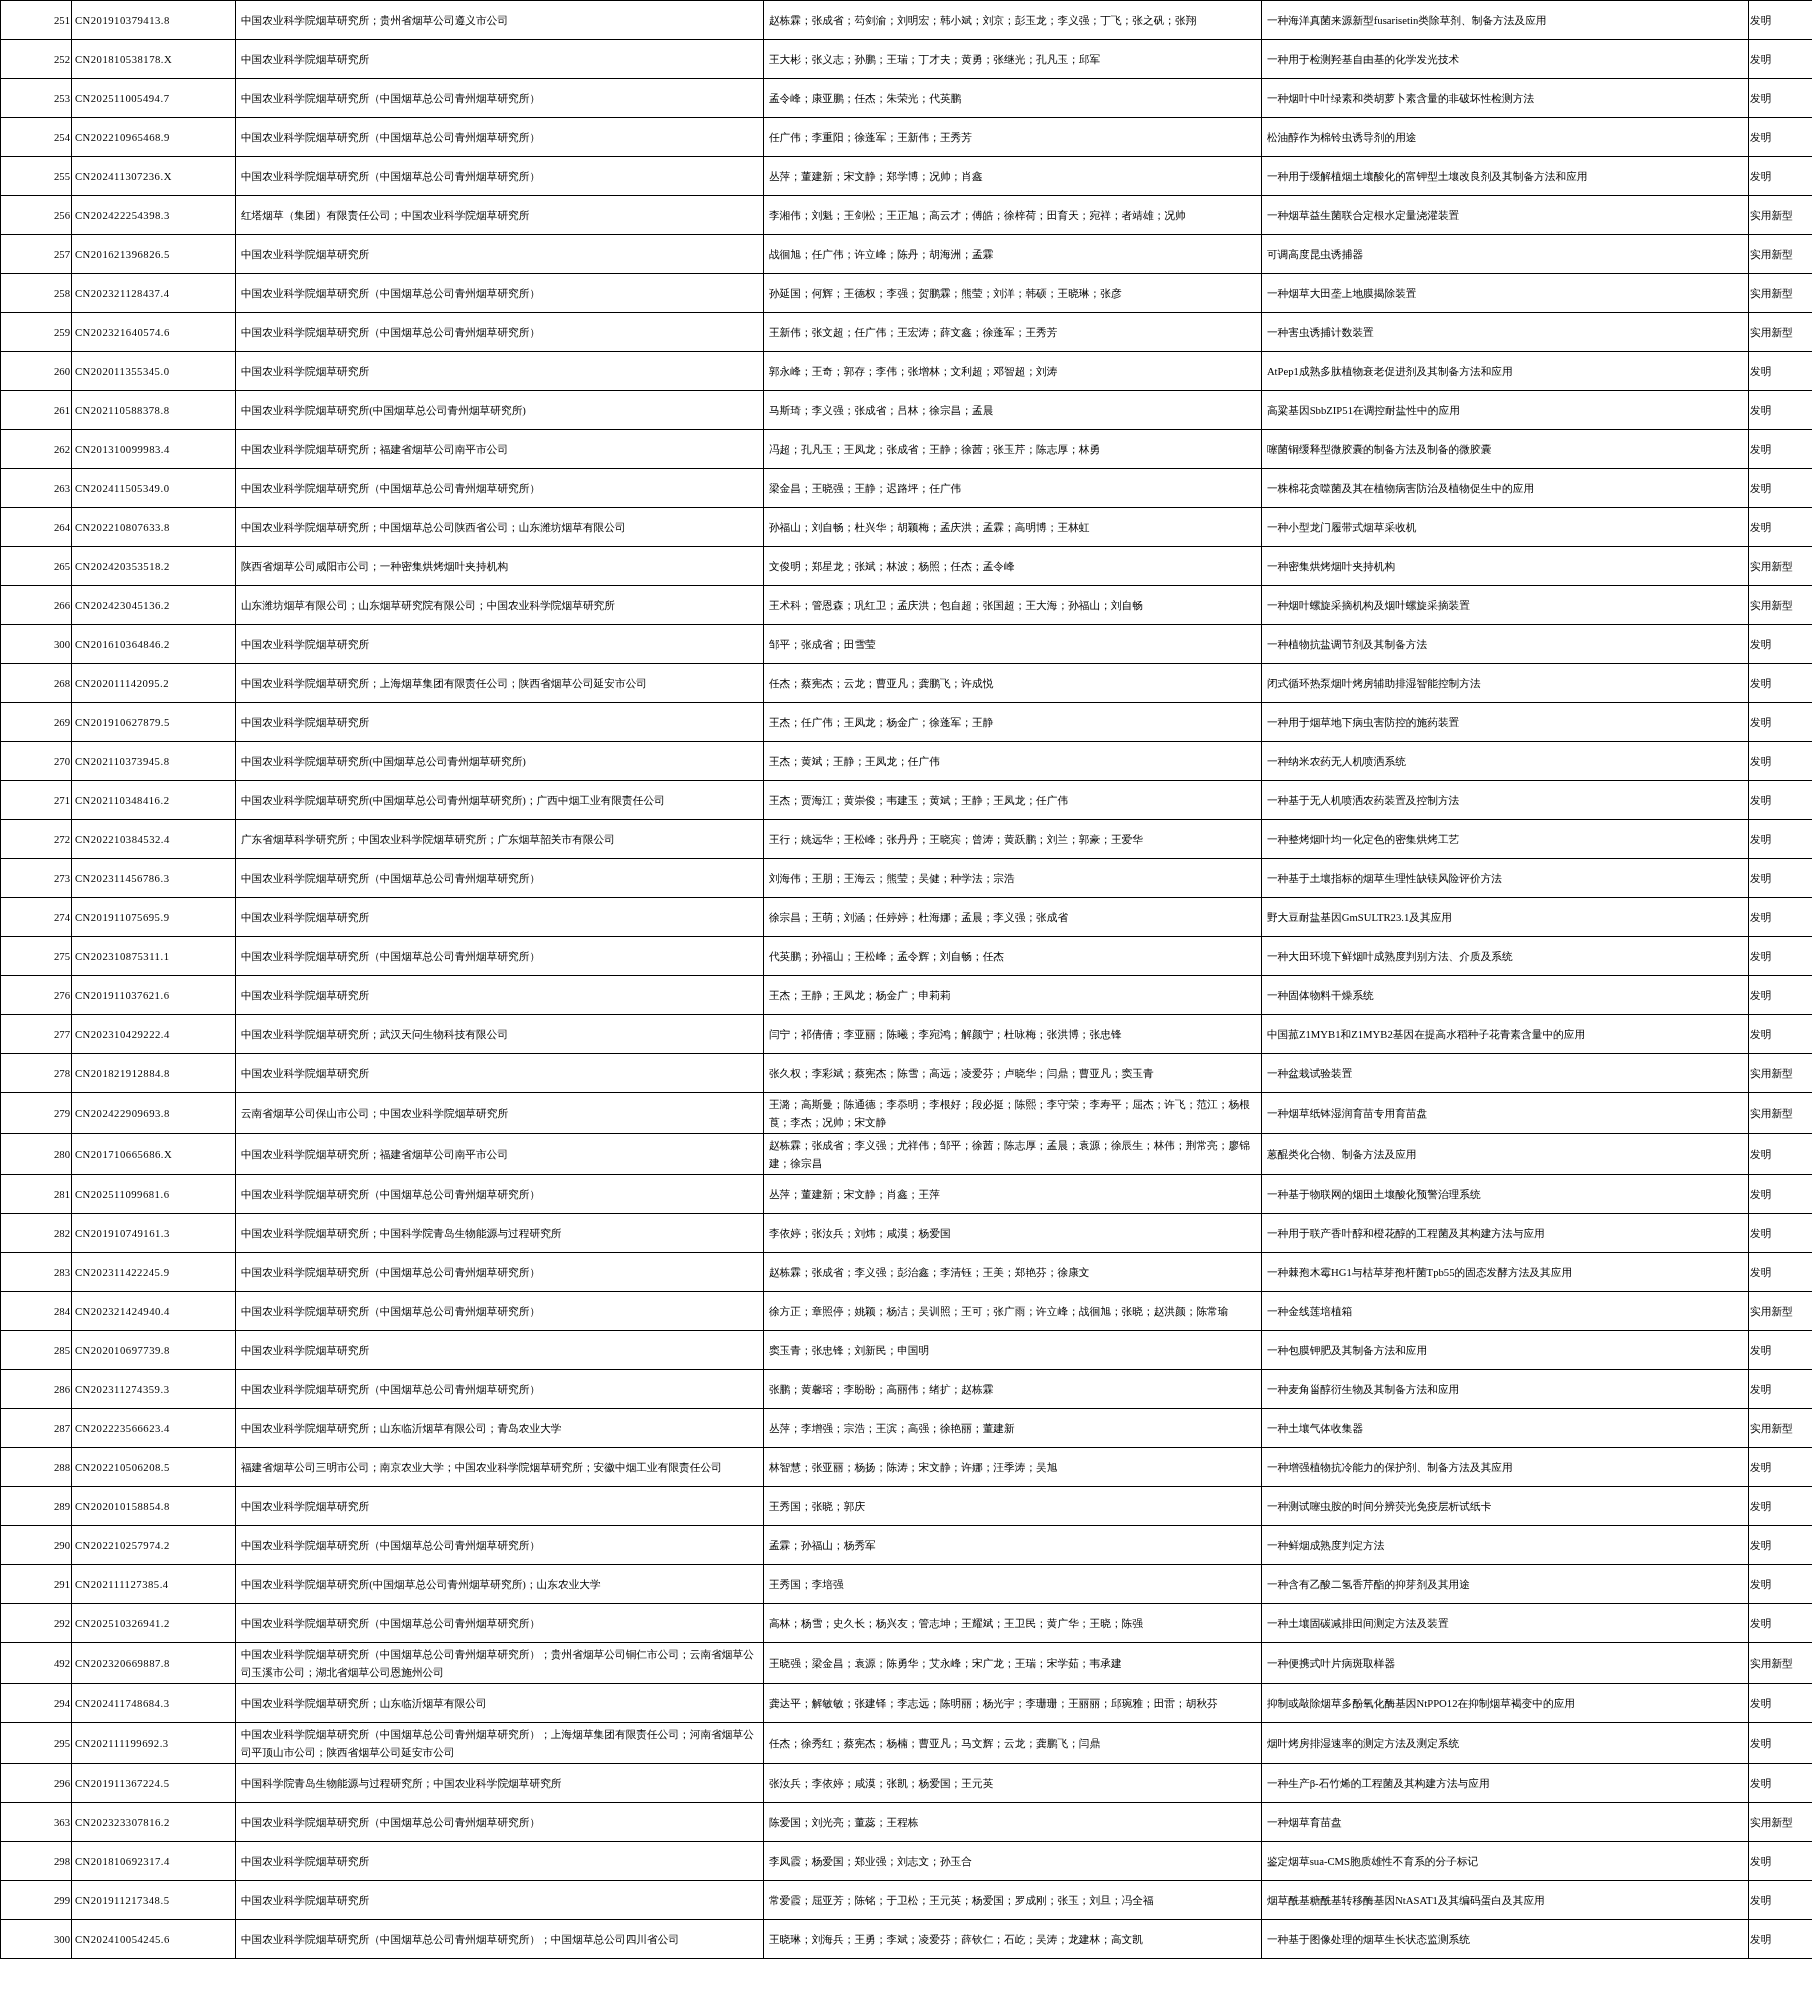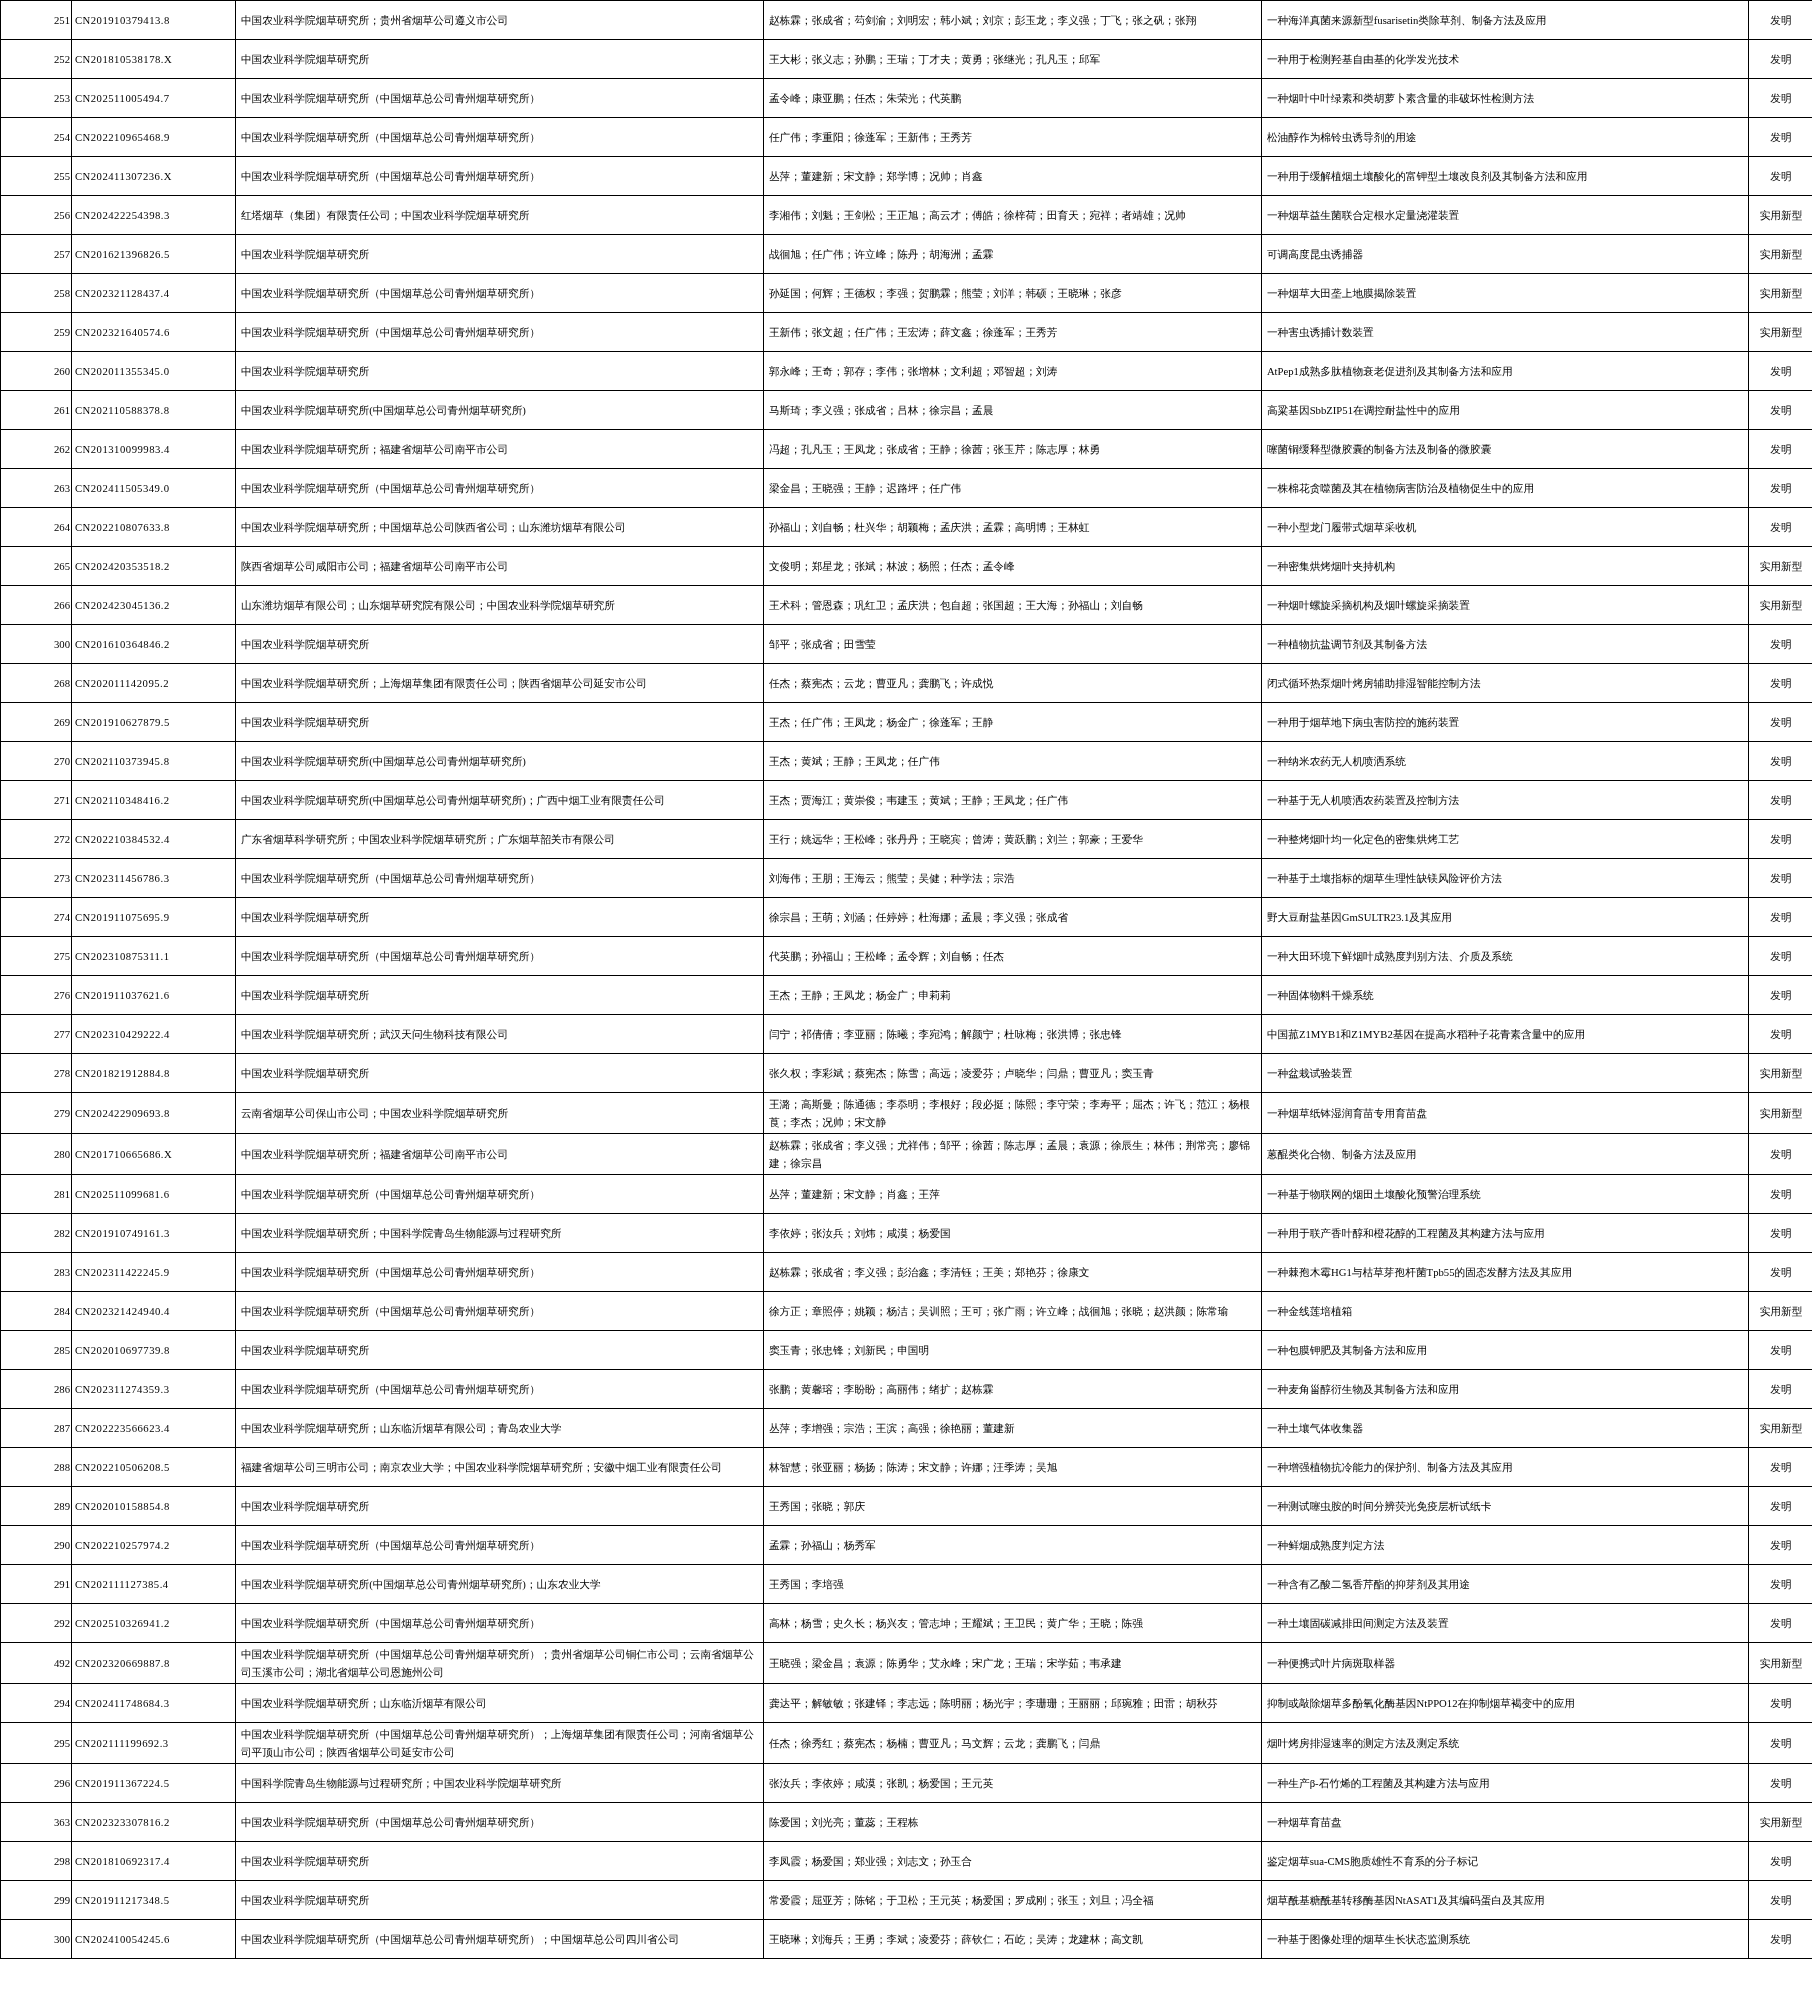--- a/index.html
+++ b/index.html
@@ -10,21 +10,21 @@
     padding:2px 4.9px;
     font-size:10.7px;
     line-height:18px;
     height:34px;
     vertical-align:middle;
     word-break:break-all;
     overflow:hidden;
   }
   td.c-no{text-align:right;padding:2px 1px;}
   td.c-patent{padding-left:2.9px;letter-spacing:0.5px;}
-  td.c-type{text-align:center;padding:2px 1px;margin-left:22px;}
+  td.c-type{text-align:left;padding:2px 1px;margin-left:22px;}
 </style>
 </head>
 <body>
 
 <table class="patent-table">
   <colgroup>
     <col style="width:71px">
     <col style="width:164px">
     <col style="width:528px">
     <col style="width:498px">
@@ -140,21 +140,21 @@
     <td class="c-no">264</td>
     <td class="c-patent">CN202210807633.8</td>
     <td class="c-applicant">中国农业科学院烟草研究所；中国烟草总公司陕西省公司；山东潍坊烟草有限公司</td>
     <td class="c-inventors">孙福山；刘自畅；杜兴华；胡颖梅；孟庆洪；孟霖；高明博；王林虹</td>
     <td class="c-title">一种小型龙门履带式烟草采收机</td>
     <td class="c-type">发明</td>
   </tr>
       <tr>
     <td class="c-no">265</td>
     <td class="c-patent">CN202420353518.2</td>
-    <td class="c-applicant">陕西省烟草公司咸阳市公司；福建省烟草公司南平市公司</td>
+    <td class="c-applicant">陕西省烟草公司咸阳市公司；一种密集烘烤烟叶夹持机构</td>
     <td class="c-inventors">文俊明；郑星龙；张斌；林波；杨照；任杰；孟令峰</td>
     <td class="c-title">一种密集烘烤烟叶夹持机构</td>
     <td class="c-type">实用新型</td>
   </tr>
       <tr>
     <td class="c-no">266</td>
     <td class="c-patent">CN202423045136.2</td>
     <td class="c-applicant">山东潍坊烟草有限公司；山东烟草研究院有限公司；中国农业科学院烟草研究所</td>
     <td class="c-inventors">王术科；管恩森；巩红卫；孟庆洪；包自超；张国超；王大海；孙福山；刘自畅</td>
     <td class="c-title">一种烟叶螺旋采摘机构及烟叶螺旋采摘装置</td>

